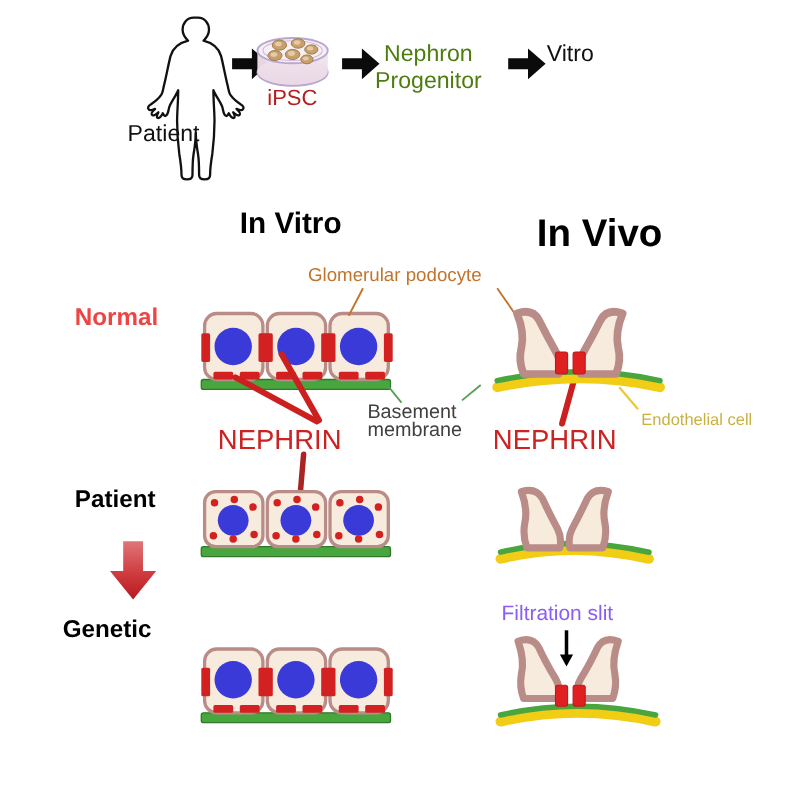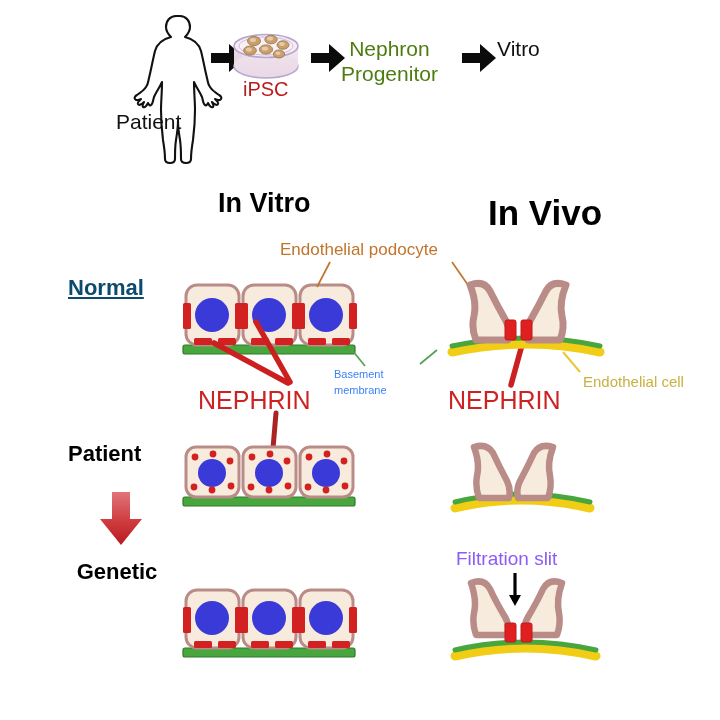--- a/index.html
+++ b/index.html
@@ -17,27 +17,27 @@
   .tx{position:absolute;white-space:nowrap;}
   .lbl-patient{left:116px;top:110px;font-size:21px;color:#111;}
   .lbl-ipsc{left:243px;top:78px;font-size:20px;color:#b91c1c;}
   .lbl-nephron{left:341px;top:36px;font-size:21px;color:#4d7c0f;line-height:25px;text-align:center;}
   .lbl-kidney{left:497px;top:36px;font-size:21px;color:#111;line-height:25px;text-align:center;}
 
   .lbl-invitro{left:218px;top:188px;font-size:27px;font-weight:bold;color:#000;}
   .lbl-invivo{left:468px;top:193px;font-size:35px;font-weight:bold;color:#000;margin-left:20px;}
 
   .lbl-glom{left:280px;top:240px;font-size:17px;color:#c1742c;}
-  .lbl-normal{left:68px;top:275px;font-size:22px;font-weight:bold;color:#0c4a6e;text-decoration:underline;}
+  .lbl-normal{left:68px;top:275px;font-size:22px;font-weight:bold;color:#ef4444;}
   .lbl-patient2{left:68px;top:441px;font-size:22px;font-weight:bold;color:#000;}
-  .lbl-genetic{left:57px;top:560px;font-size:22px;font-weight:bold;color:#000;line-height:24px;text-align:center;width:120px;}
+  .lbl-genetic{left:57px;top:560px;font-size:22px;font-weight:bold;color:#000;line-height:24px;text-align:left;width:120px;}
 
   .lbl-neph1{left:198px;top:386px;font-size:25px;color:#cc2222;}
   .lbl-neph2{left:448px;top:386px;font-size:25px;color:#cc2222;}
-  .lbl-bm{left:334px;top:366px;font-size:11px;color:#3b82f6;line-height:16px;}
+  .lbl-bm{left:334px;top:366px;font-size:18px;color:#404040;line-height:16px;}
   .lbl-endo{left:583px;top:373px;font-size:15px;color:#c9b040;}
   .lbl-filt{left:456px;top:548px;font-size:19px;color:#8b5cf6;}
 </style>
 </head>
 <body>
 
 <div id="stage">
 
 <svg id="fig" viewBox="0 0 720 720">
   <defs>
@@ -269,21 +269,21 @@
   <div>Nephron</div>
   <div>Progenitor</div>
 </div>
 <div class="tx lbl-kidney">
   <div>Vitro</div>
 </div>
 
 <div class="tx lbl-invitro">In Vitro</div>
 <div class="tx lbl-invivo">In Vivo</div>
 
-<div class="tx lbl-glom">Endothelial podocyte</div>
+<div class="tx lbl-glom">Glomerular podocyte</div>
 
 <div class="tx lbl-normal">Normal</div>
 <div class="tx lbl-patient2">Patient</div>
 <div class="tx lbl-genetic">
   <div>Genetic</div>
 </div>
 
 <div class="tx lbl-neph1">NEPHRIN</div>
 <div class="tx lbl-neph2">NEPHRIN</div>
 

